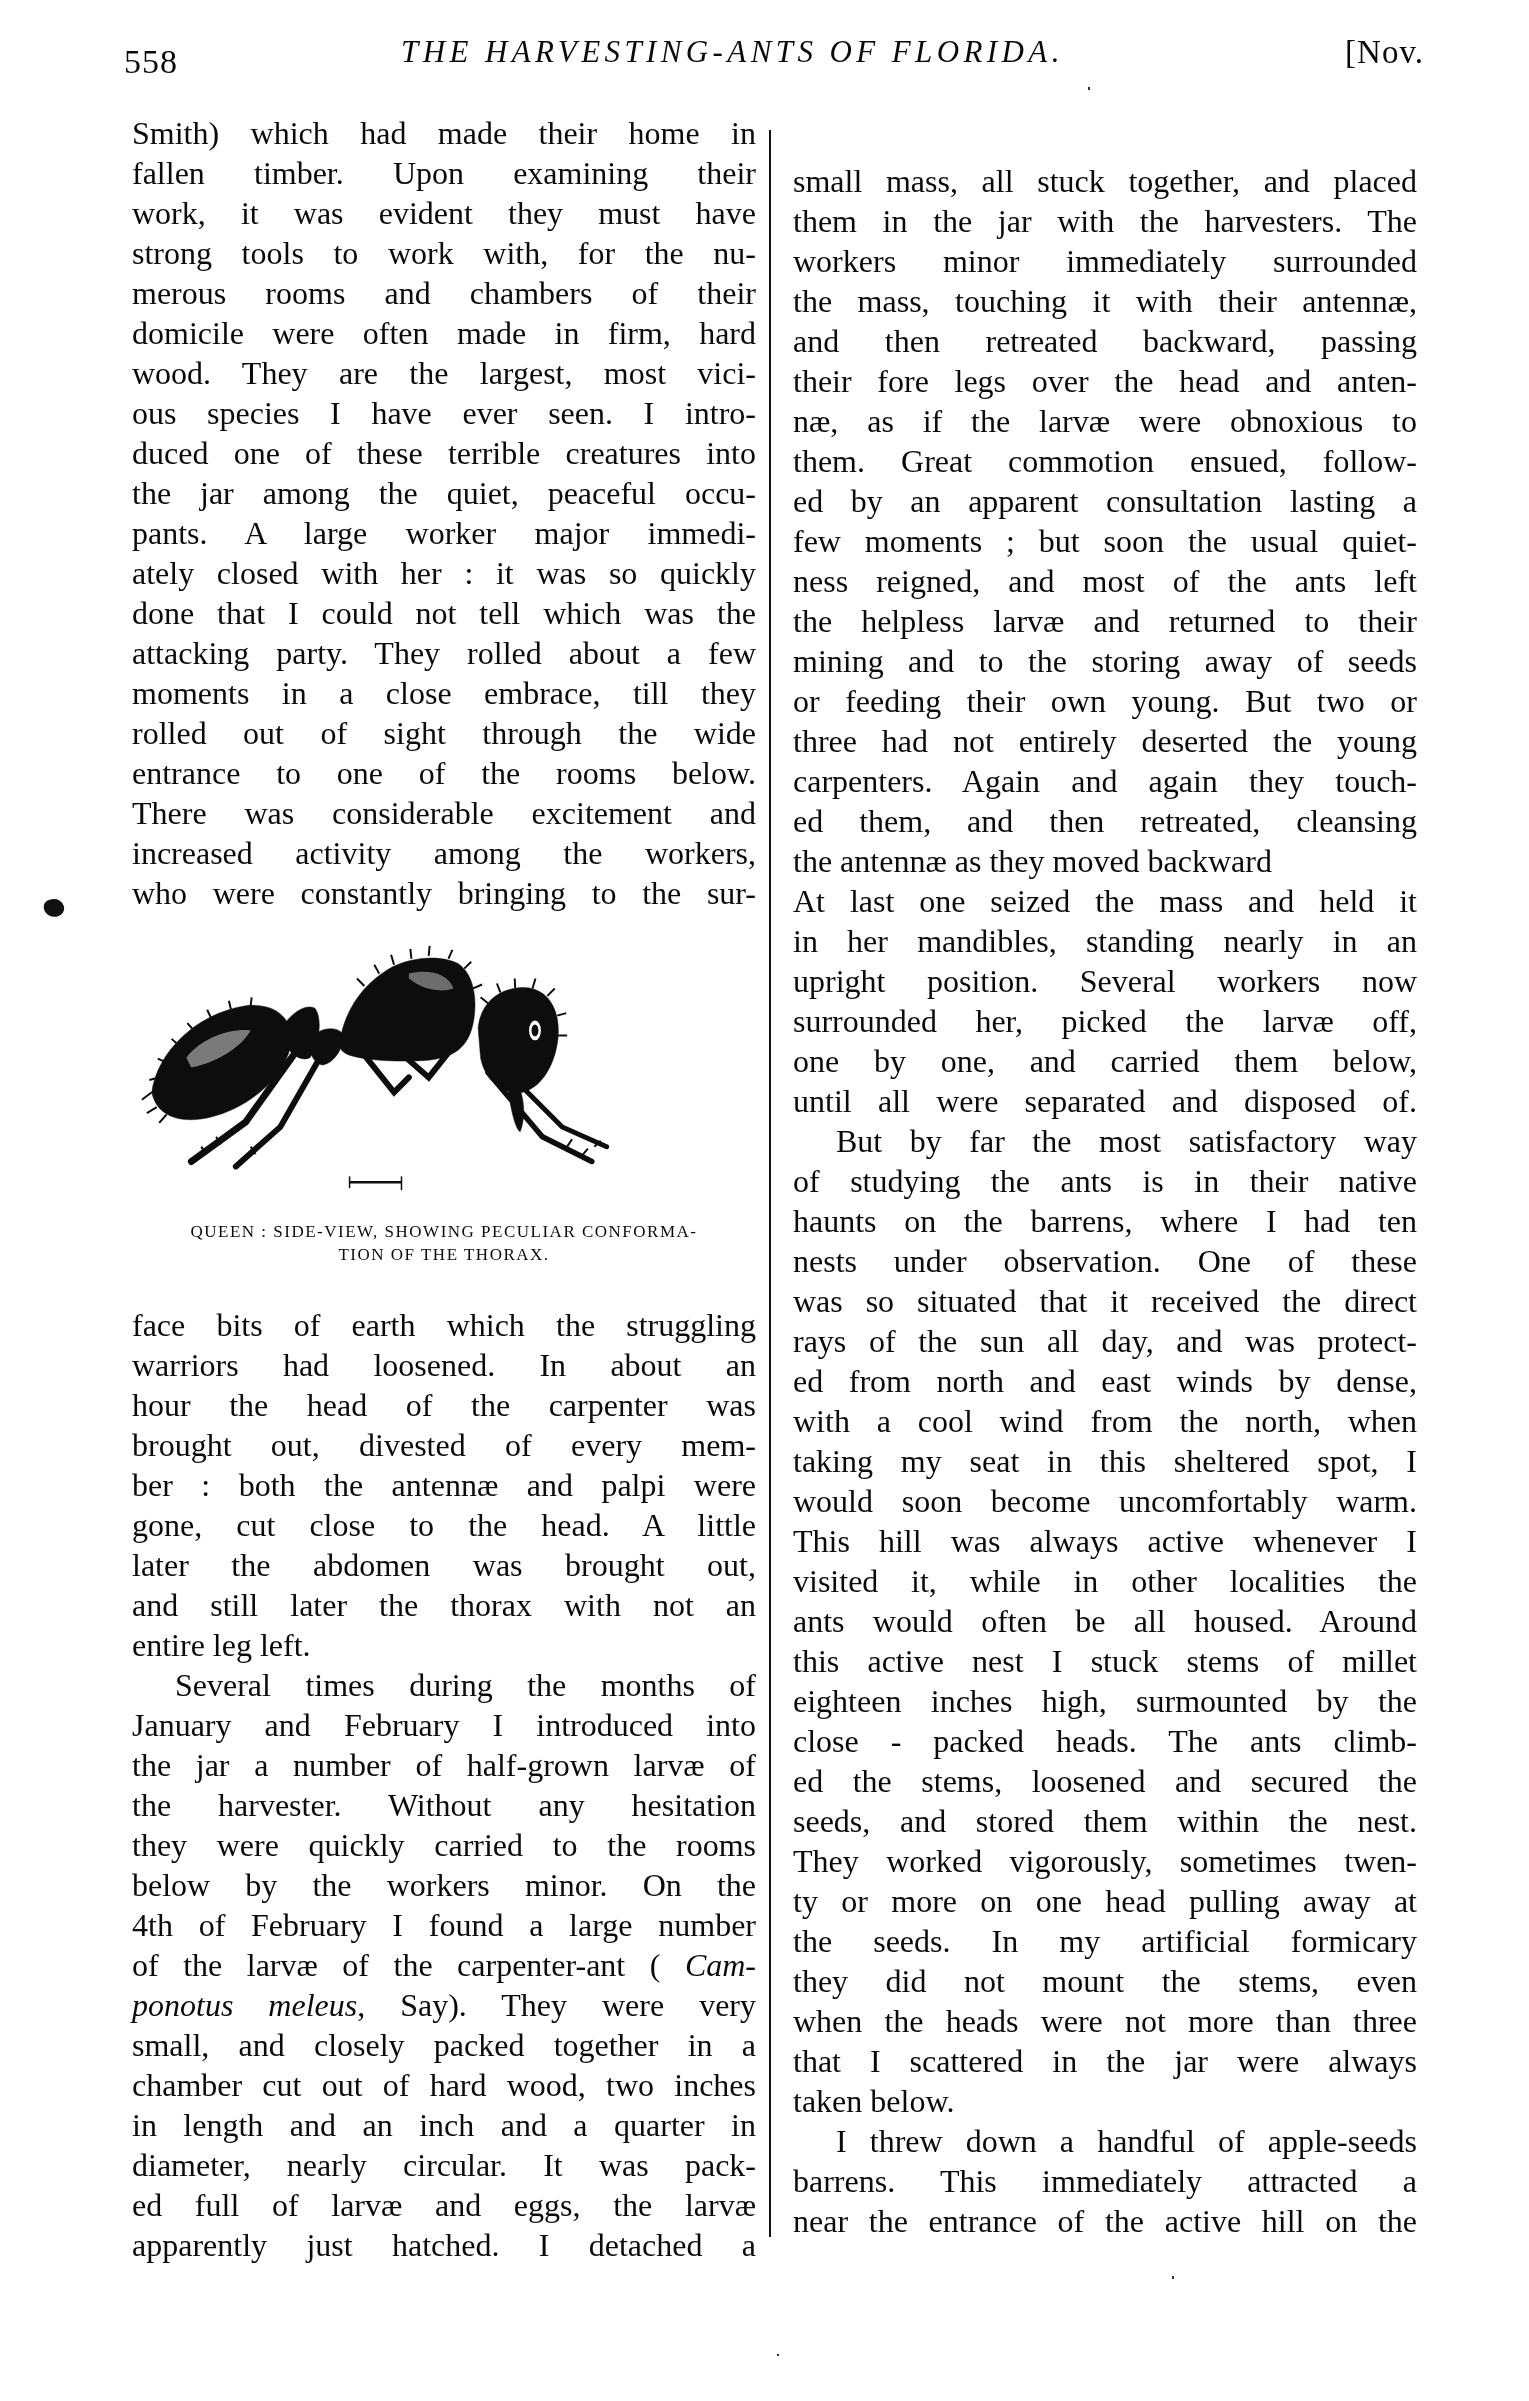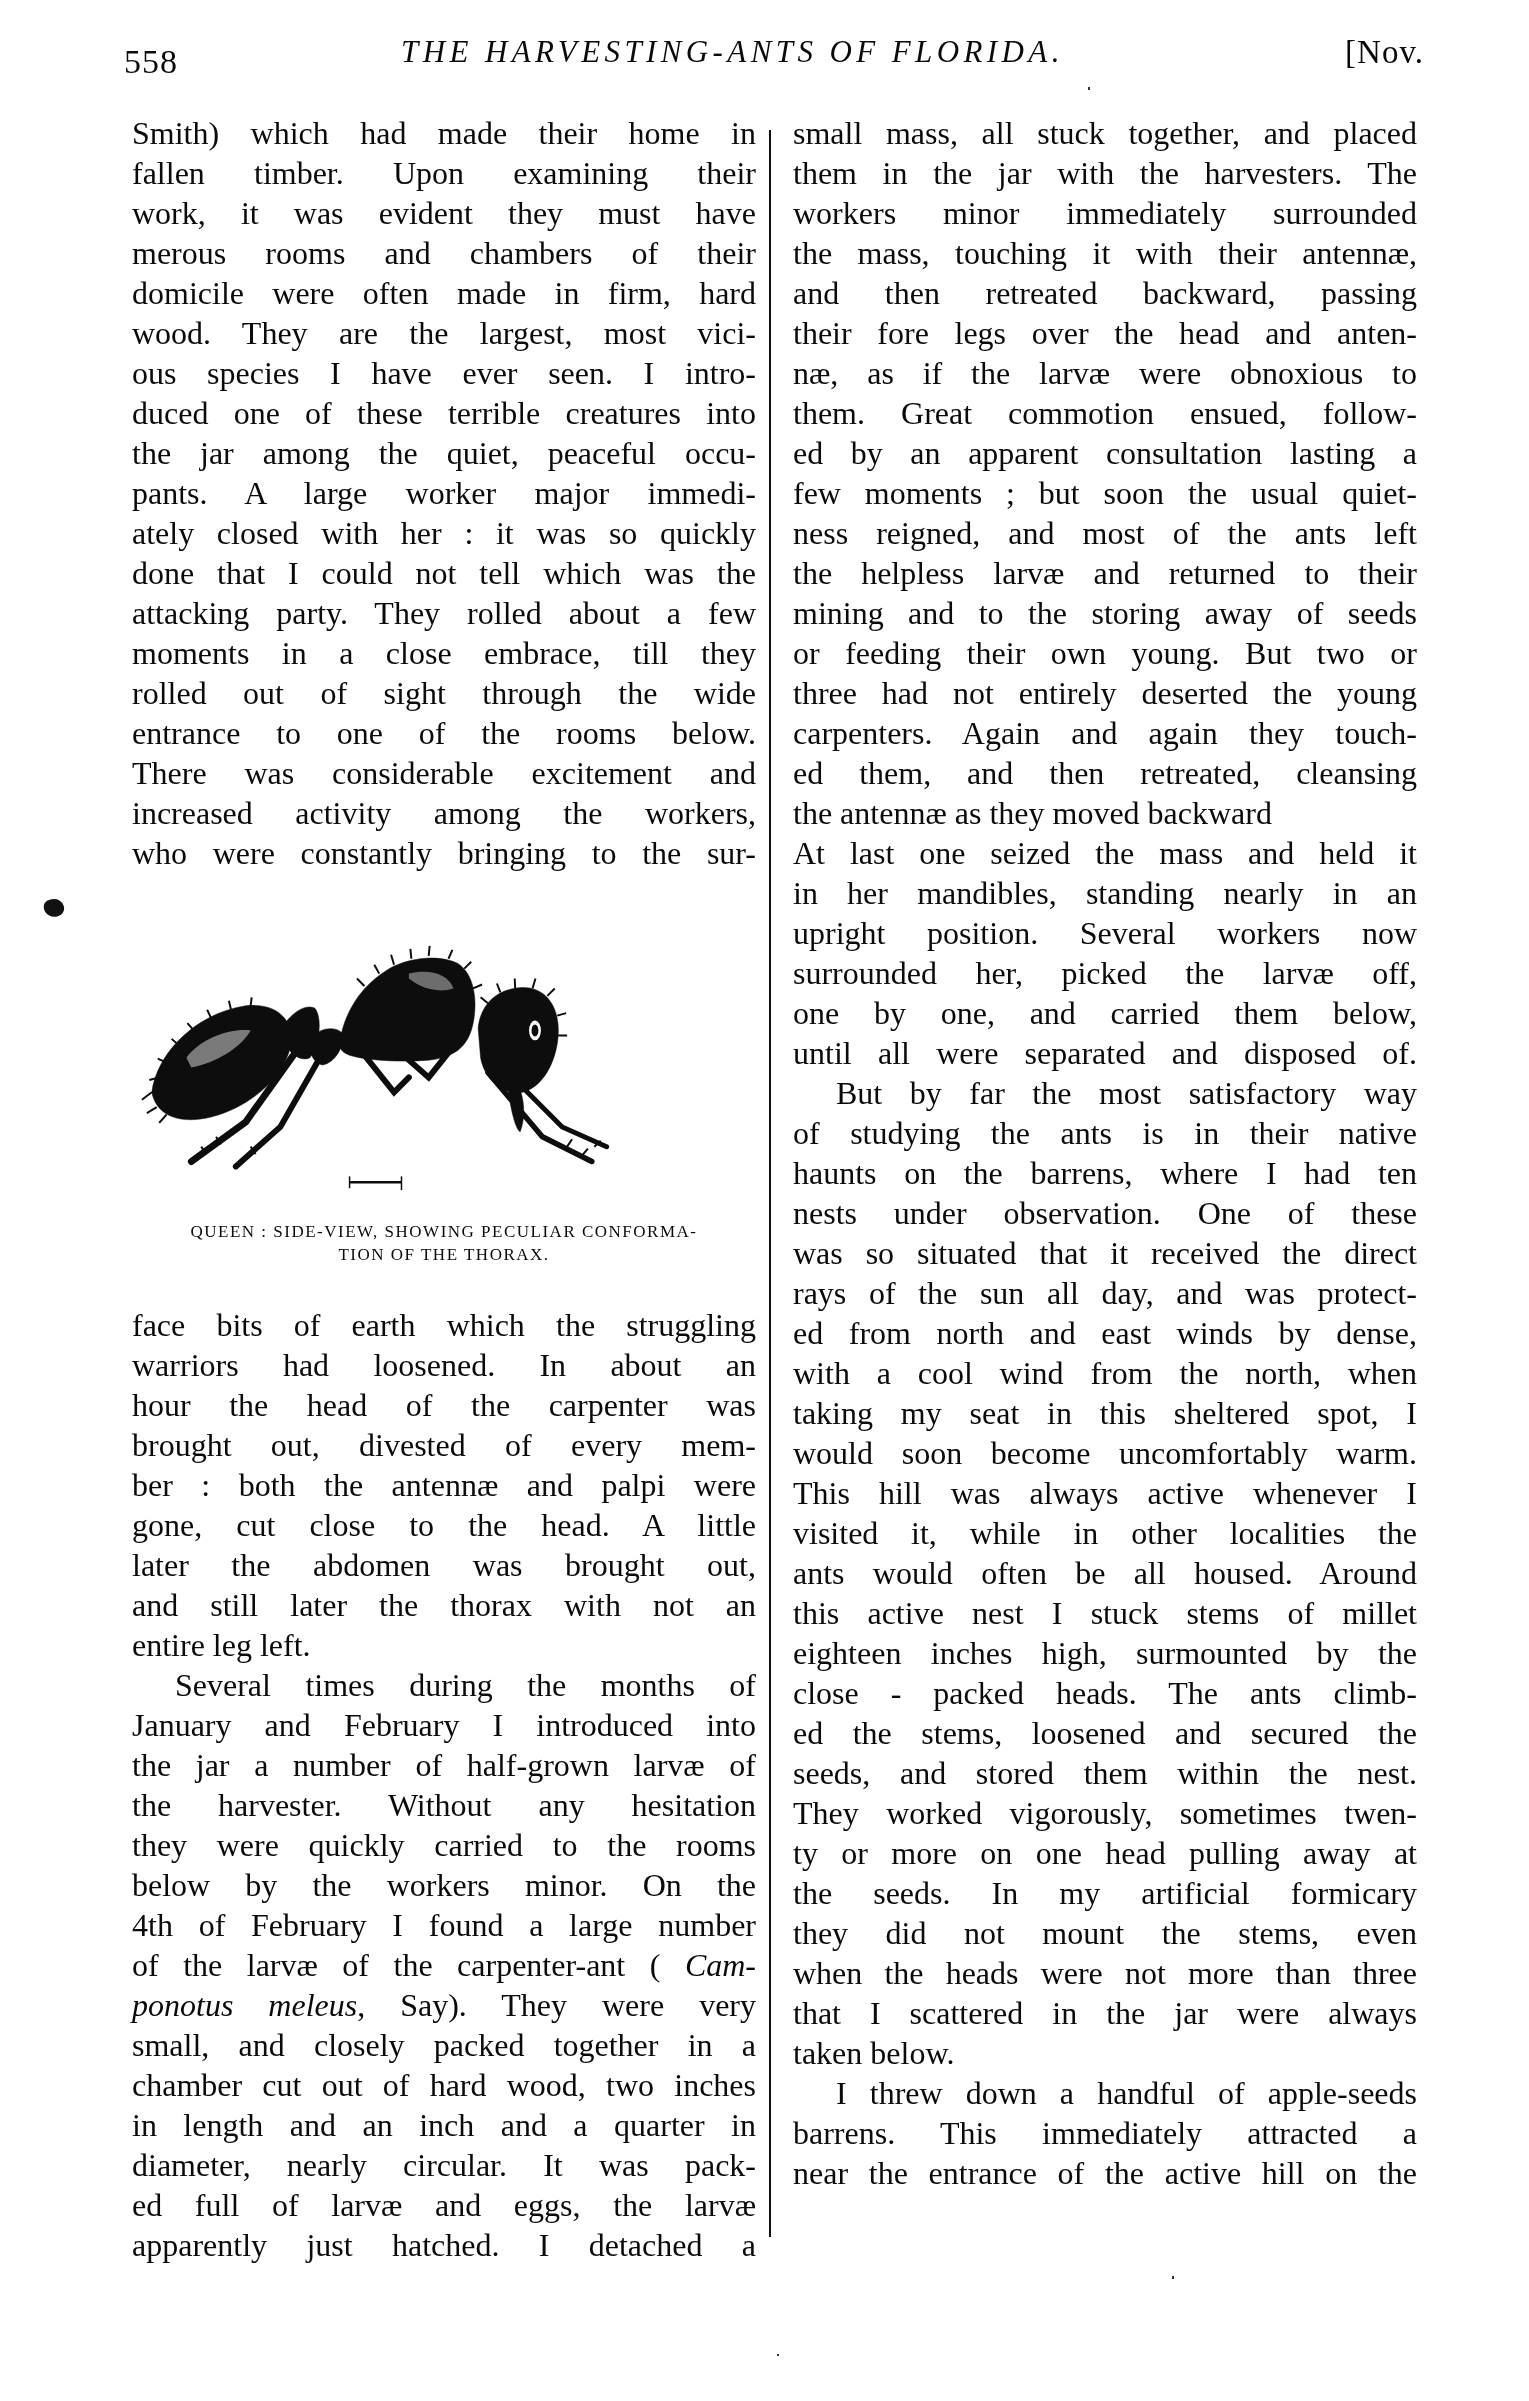--- a/index.html
+++ b/index.html
@@ -56,21 +56,21 @@
   .column {
     position: absolute;
     top: 113px;
     width: 624px;
     font-size: 32px;
     line-height: 40px;
     text-align: justify;
     hyphens: manual;
   }
   .column-left { left: 132px; }
-  .column-right { left: 793px; }
+  .column-right { left: 793px; margin-top: 48px; }
   .para {
     margin: 0;
     text-align: justify;
     text-align-last: justify;
   }
   .line {
     display: block;
     text-align: justify;
     text-align-last: justify;
     white-space: nowrap;
@@ -134,20 +134,21 @@
     <span class="running-title">THE HARVESTING-ANTS OF FLORIDA.</span>
     <span class="running-date">[Nov.</span>
   </div>
 
   <div class="margin-mark"></div>
 
   <div class="column column-left">
     <span class="line">Smith) which had made their home in</span>
     <span class="line">fallen timber. Upon examining their</span>
     <span class="line">work, it was evident they must have</span>
+    <span class="line">strong tools to work with, for the nu-</span>
     <span class="line">merous rooms and chambers of their</span>
     <span class="line">domicile were often made in firm, hard</span>
     <span class="line">wood. They are the largest, most vici-</span>
     <span class="line">ous species I have ever seen. I intro-</span>
     <span class="line">duced one of these terrible creatures into</span>
     <span class="line">the jar among the quiet, peaceful occu-</span>
     <span class="line">pants. A large worker major immedi-</span>
     <span class="line">ately closed with her : it was so quickly</span>
     <span class="line">done that I could not tell which was the</span>
     <span class="line">attacking party. They rolled about a few</span>

